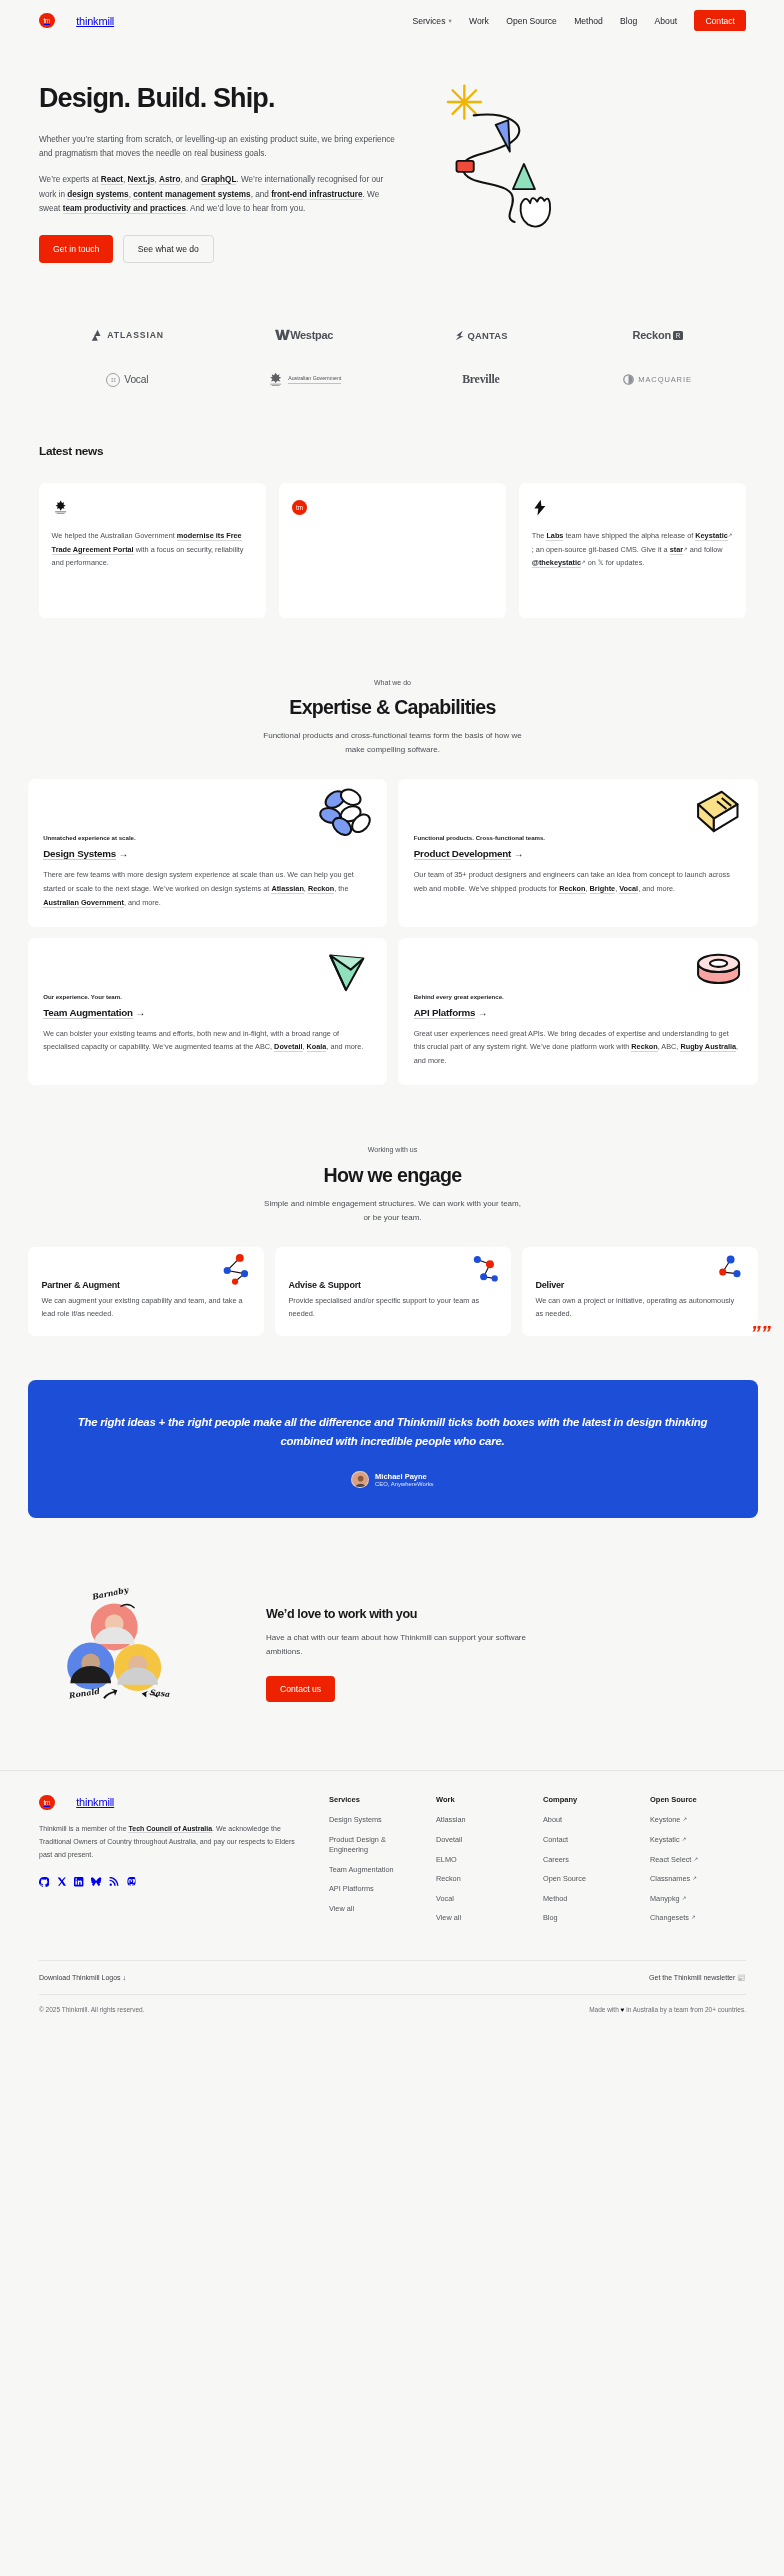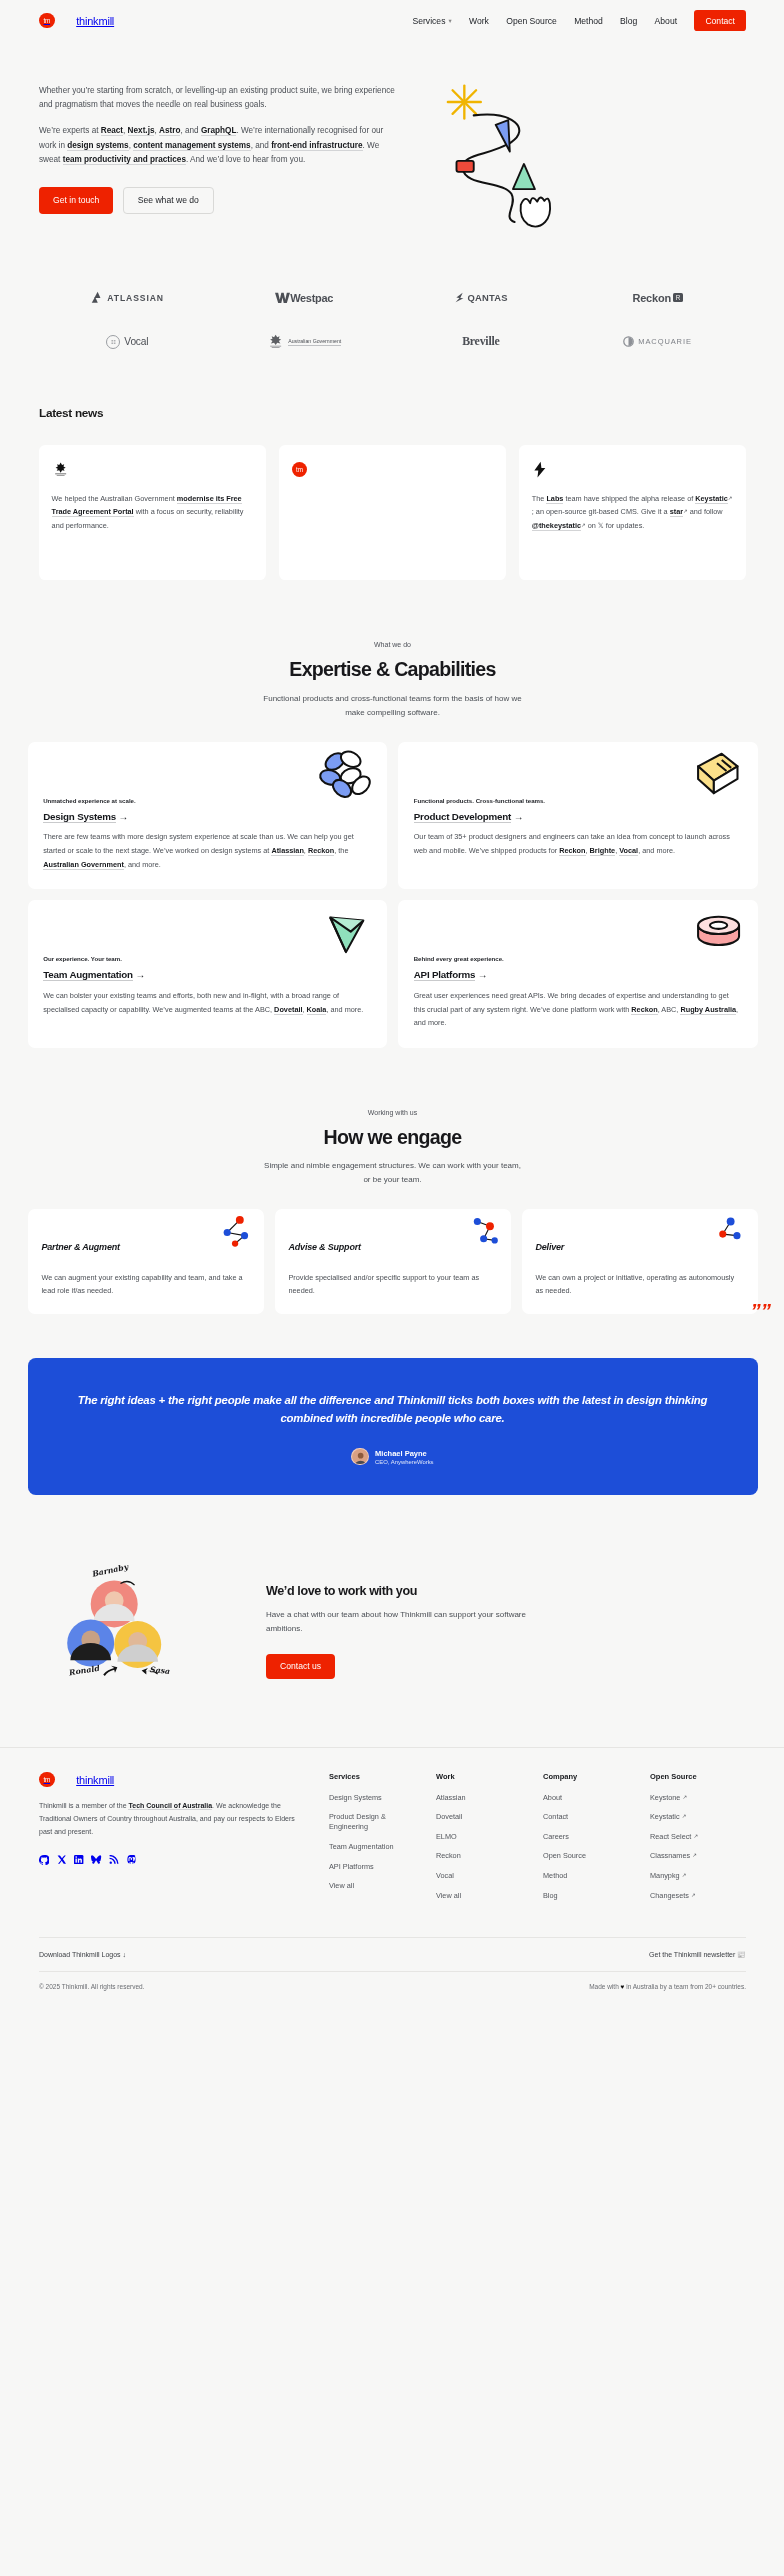--- a/index.html
+++ b/index.html
@@ -119,21 +119,21 @@
   .eng-grid {
     padding: 22px 27.5px 0 27.5px; display: grid;
     grid-template-columns: repeat(3, 1fr); gap: 11px;
   }
   .eng-card {
     background: #fff; border-radius: 7px; padding: 12.6px 14px 15.7px 14px;
     position: relative; min-height: 72px; overflow: hidden;
   }
   .eng-art { position: absolute; right: 9.4px; top: 6.3px; }
   .eng-title { font-size: 9px; font-weight: 700; color: #16181c;
-    margin-top: 20.4px; margin-bottom: 19px; letter-spacing: -0.2px; font-style: italic; }
+    margin-top: 20.4px; margin-bottom: 4px; letter-spacing: -0.2px; }
   .eng-body { font-size: 7.3px; line-height: 1.85; color: #4b4f55; }
 
   
   .quote-zone { padding: 44px 27.5px 0 27.5px; position: relative; }
   .quote {
     background: #1d4ed8; border-radius: 7.8px; color: #fff;
     padding: 33px 46px 30px 46px; text-align: center; position: relative;
   }
   .quote-text {
     font-size: 11.4px; line-height: 1.62; font-style: italic;
@@ -202,20 +202,21 @@
       <a class="nav-link" href="#">Open Source</a>
       <a class="nav-link" href="#">Method</a>
       <a class="nav-link" href="#">Blog</a>
       <a class="nav-link" href="#">About</a>
       <button class="btn-contact">Contact</button>
     </nav>
   </header>
 
   <section class="hero">
     <div class="hero-left">
+      <h1 class="hero-title">Design. Build. Ship.</h1>
       <p class="hero-p">Whether you’re starting from scratch, or levelling-up an existing product suite, we bring experience and pragmatism that moves the needle on real business goals.</p>
       <p class="hero-p">
         <span>We’re experts at </span><b>React</b>, <b>Next.js</b>, <b>Astro</b>, and <b>GraphQL</b><span>. We’re internationally recognised for our work in </span><b>design systems</b>, <b>content management systems</b><span>, and </span><b>front-end infrastructure</b><span>. We sweat </span><b>team productivity and practices</b><span>. And we’d love to hear from you.</span>
       </p>
       <div class="hero-btns">
         <button class="btn-primary">Get in touch</button>
         <button class="btn-ghost">See what we do</button>
       </div>
     </div>
     <div class="hero-art">

